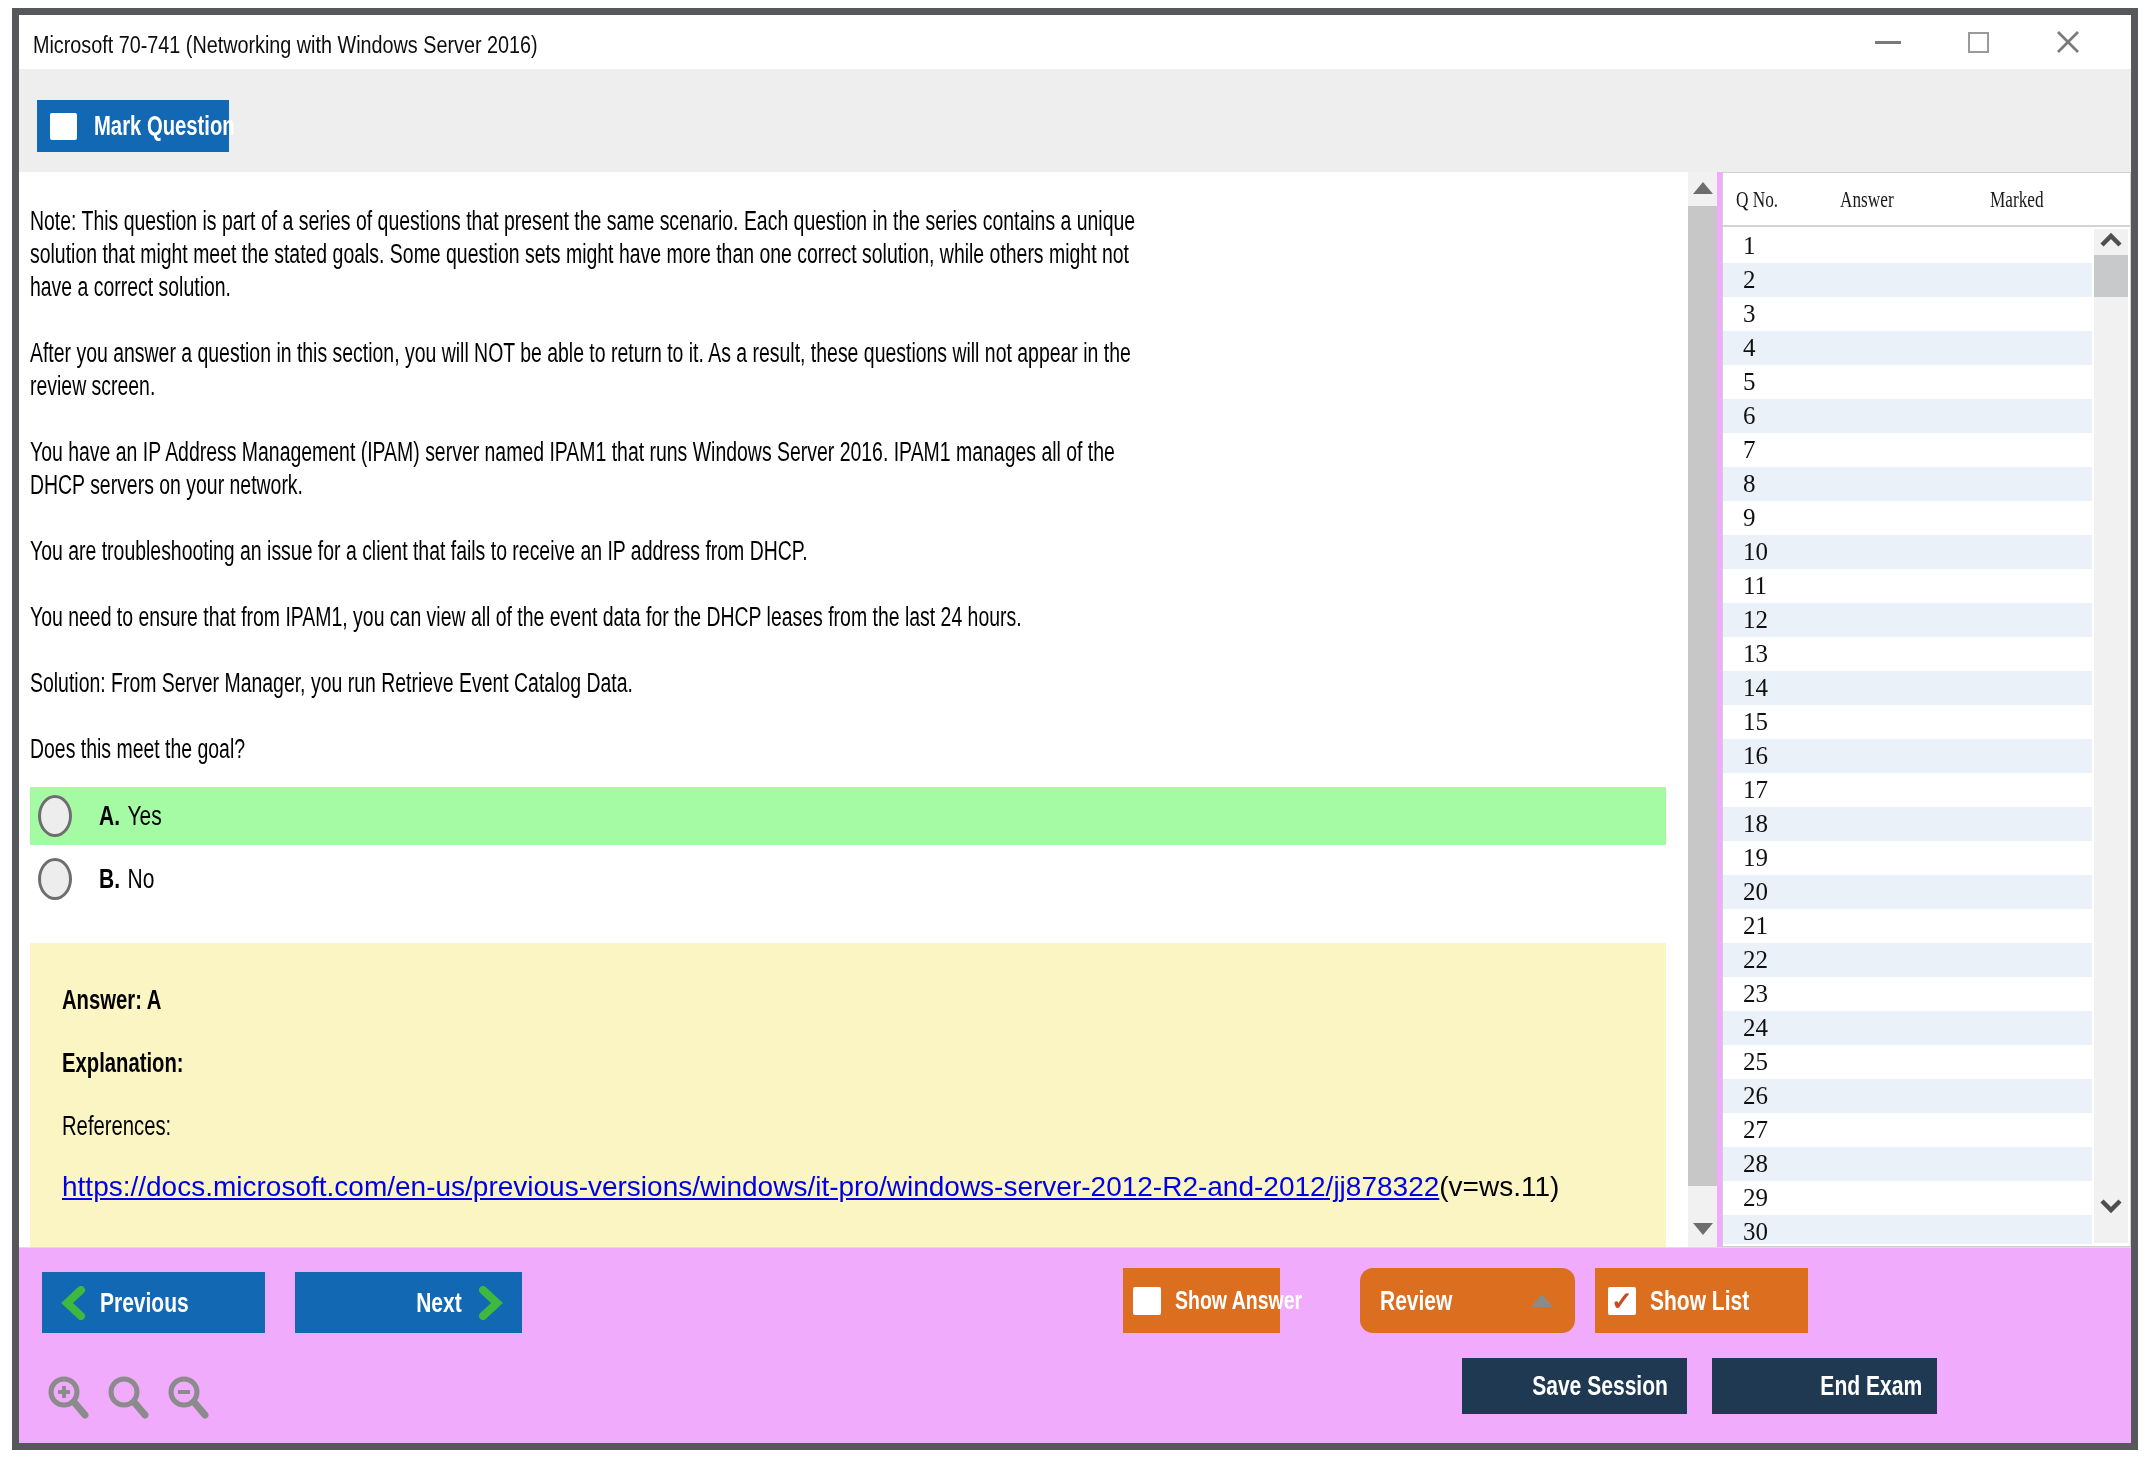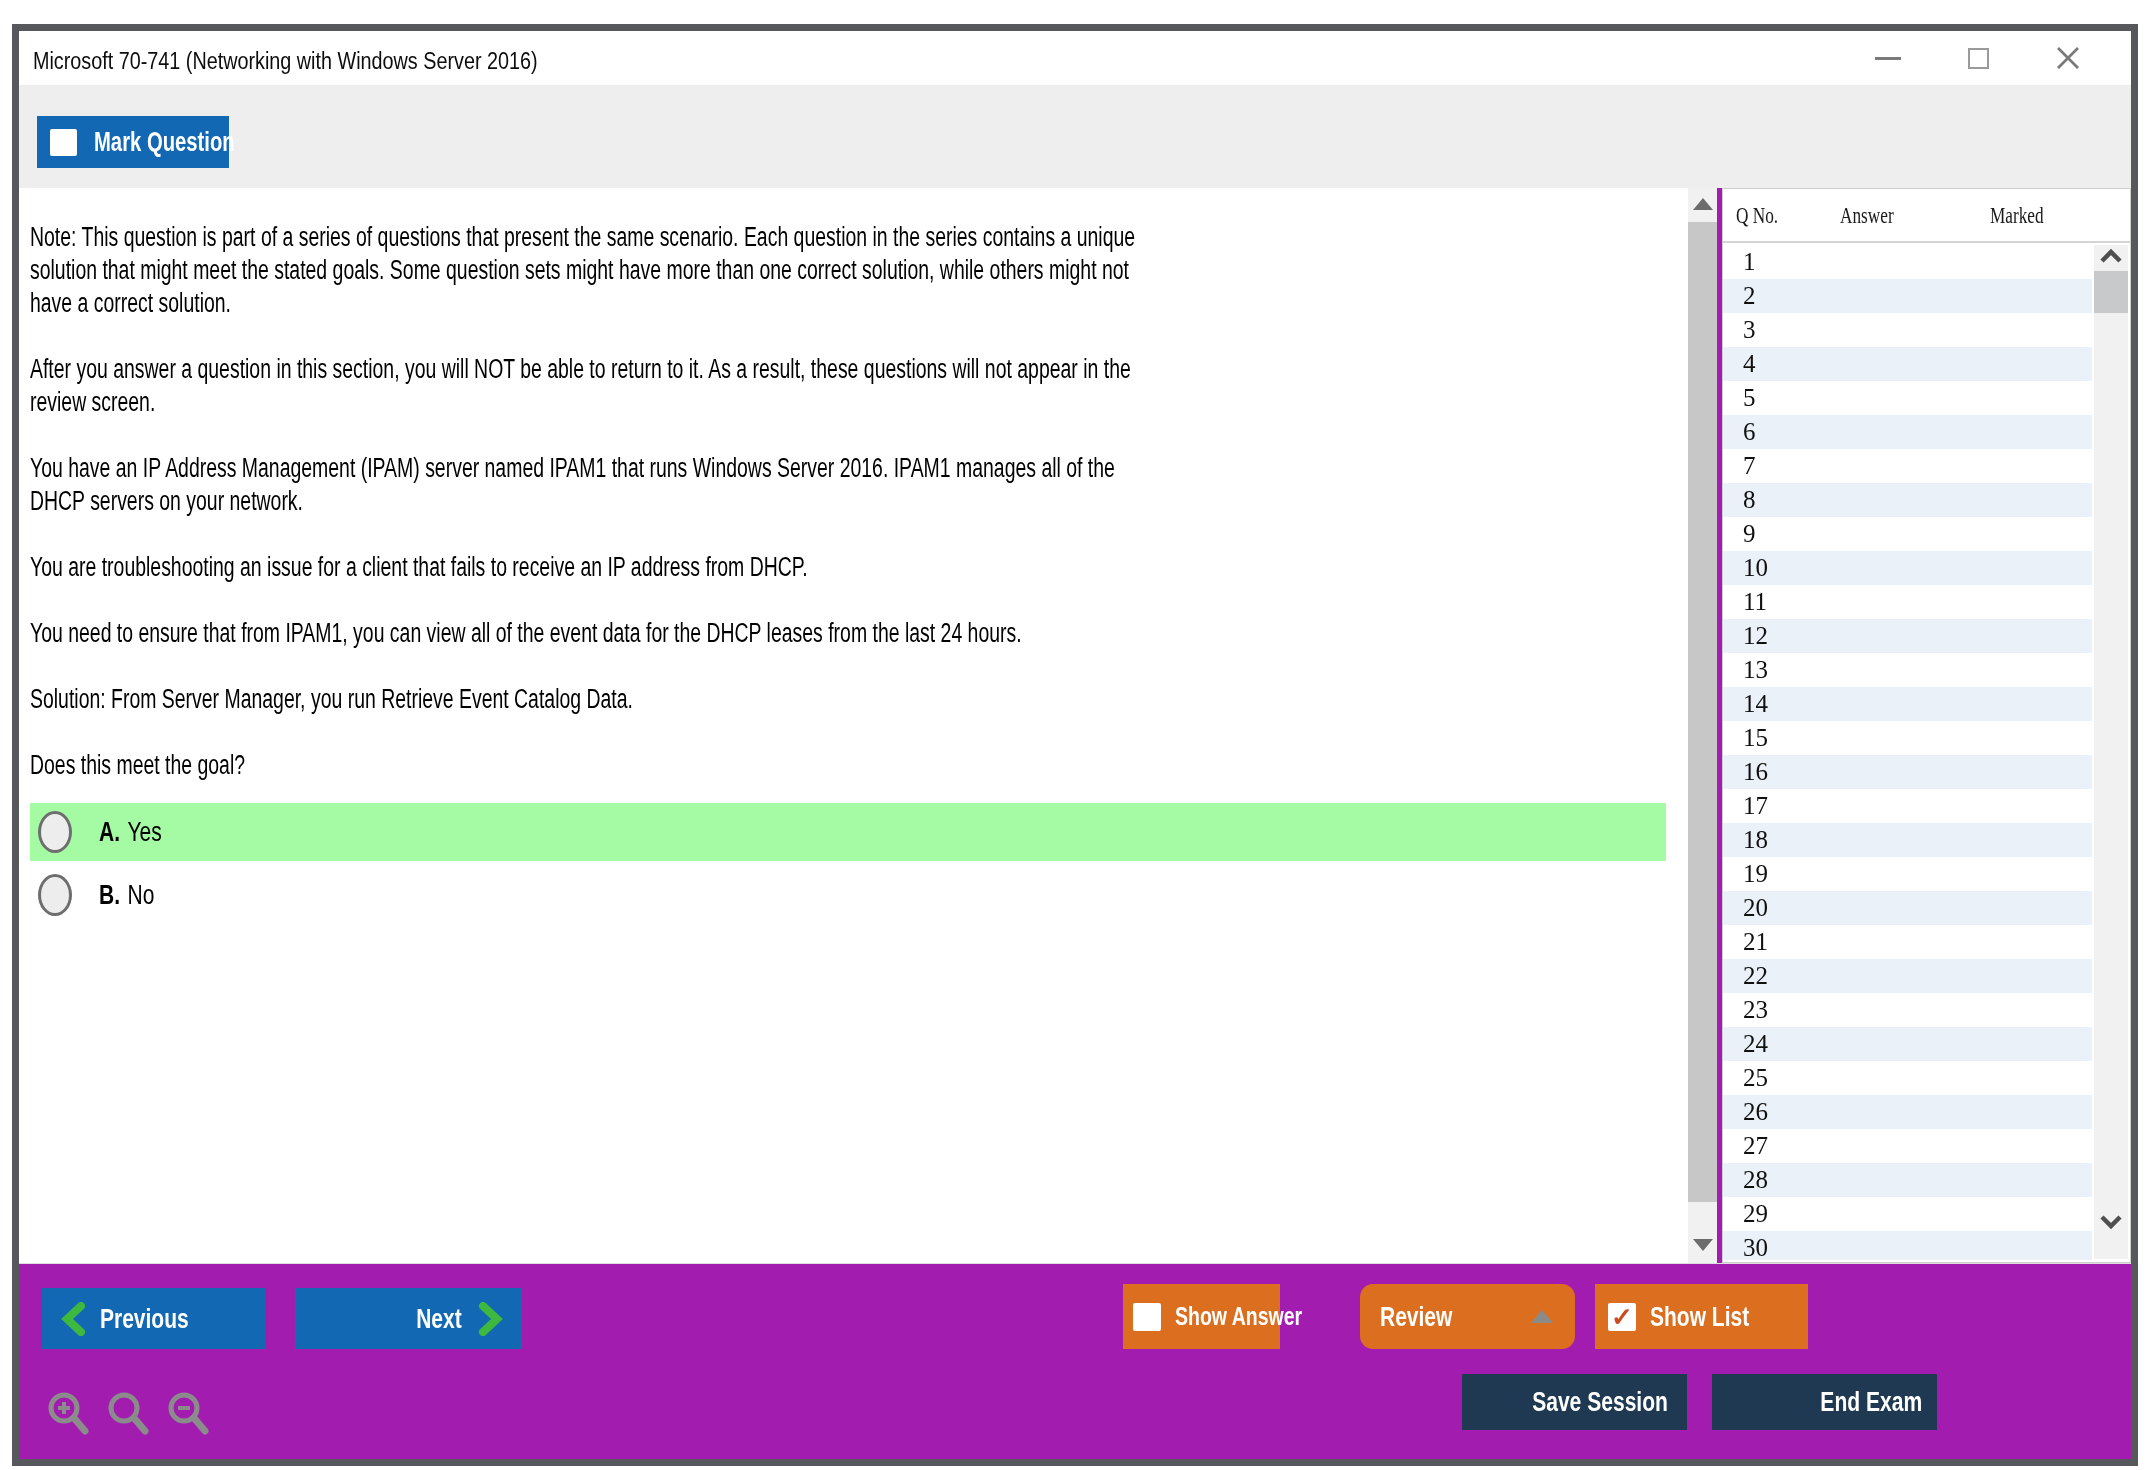--- a/index.html
+++ b/index.html
@@ -1,20 +1,20 @@
 <!DOCTYPE html>
 <html style="--accent_blue: #1368b4; --accent_orange: #dc6e1f; --accent_navy: #1e3951; --highlight_green: #a4fba4; --panel_yellow: #fbf5c4; --link_blue: #0000e6; --chevron_green: #3eb83e;"><head>
 <meta charset="utf-8">
 <style>
   * { box-sizing: border-box; margin: 0; padding: 0; }
   html,body { width: 2150px; height: 1470px; background: #ffffff;
               font-family: "Liberation Sans", sans-serif; position: relative; overflow: hidden; }
 
-  .window { position: absolute; left: 12px; top: 24px; width: 2126px; height: 1442px;
-            border: 7px solid #57585b; background: #a21caf; }
+  .window { position: absolute; left: 12px; top: 8px; width: 2126px; height: 1442px;
+            border: 7px solid #57585b; background: #f0abfc; }
 
   
   .titlebar { position: absolute; left: 0; top: 0; right: 0; height: 54px; background: #ffffff; }
   .title { position: absolute; left: 14px; top: 0; height: 54px; line-height: 60px;
            font-size: 23px; color: #0d0d0d; display: inline-block;
            transform: scaleX(0.86); transform-origin: 0 50%; white-space: nowrap; }
   .winbtns { position: absolute; right: 18px; top: 0; height: 54px; display: flex; }
   .winbtn { width: 90px; height: 54px; display: flex; align-items: center; justify-content: center; cursor: default; }
   .glyph-min { width: 26px; height: 3px; background: #7a7a7a; }
   .glyph-max { width: 21px; height: 21px; border: 2px solid #9a9a9a; }
@@ -143,20 +143,26 @@
 
     <div class="opt optA">
       <span class="radio"></span>
       <span class="optlabel cond"><b class="optletter">A.</b><span>Yes</span></span>
     </div>
     <div class="opt optB">
       <span class="radio"></span>
       <span class="optlabel cond"><b class="optletter">B.</b><span>No</span></span>
     </div>
 
+    <div class="explain">
+      <div class="exp-line exp-bold cond" style="top:42px">Answer: A</div>
+      <div class="exp-line exp-bold cond" style="top:105px">Explanation:</div>
+      <div class="exp-line cond" style="top:168px">References:</div>
+      <div class="exp-line linkline" style="top:228px"><a>https://docs.microsoft.com/en-us/previous-versions/windows/it-pro/windows-server-2012-R2-and-2012/jj878322</a><span class="linksuffix">(v=ws.11)</span></div>
+    </div>
   </div>
 
   <div class="vscroll">
     <div class="tri up"></div>
     <div class="thumb"></div>
     <div class="tri down"></div>
   </div>
 
   <div class="sidebar">
     <div class="sb-head">

